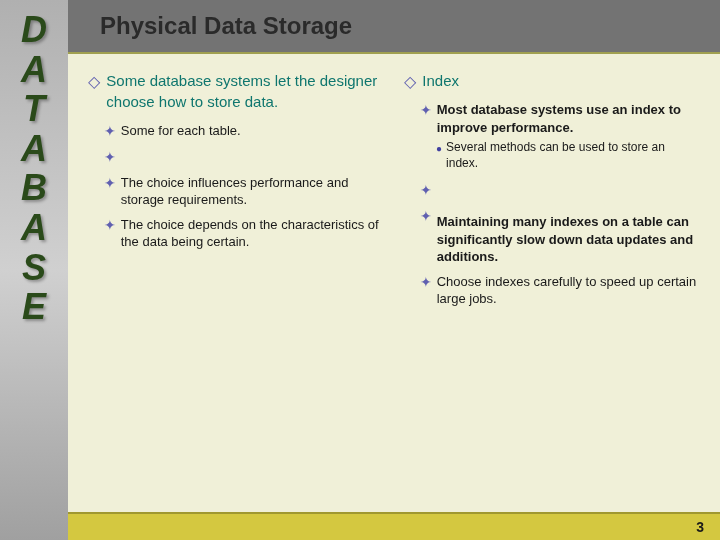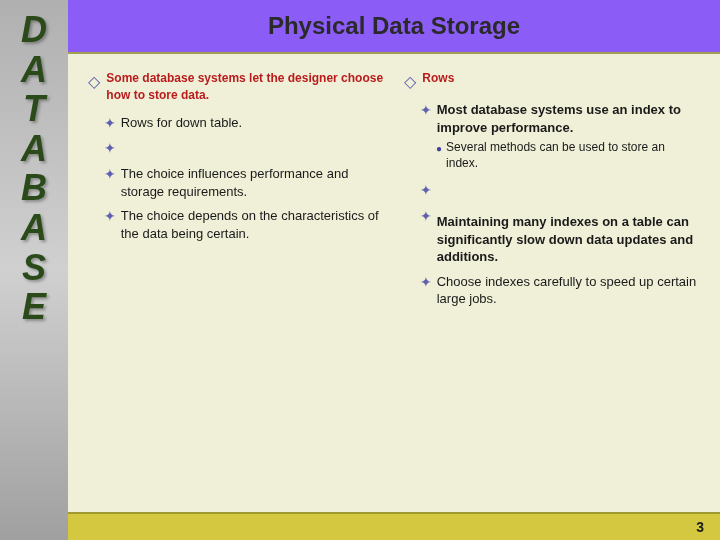--- a/index.html
+++ b/index.html
@@ -38,23 +38,22 @@
     
     .main {
       flex: 1;
       display: flex;
       flex-direction: column;
       background: #e8e8d0;
     }
 
     
     .title-bar {
-      background: #8b5cf6;
-      padding: 12px 20px;
-      text-align: center;
+      background: #737373;
+      padding: 12px 32px;
       border-bottom: 2px solid #a0a050;
     }
 
     .title-bar h1 {
       font-size: 24px;
       font-weight: bold;
       color: #2a2a2a;
     }
 
     
@@ -89,23 +88,23 @@
 
     .diamond {
       color: #6060b0;
       font-size: 16px;
       margin-right: 6px;
       margin-top: 2px;
       flex-shrink: 0;
     }
 
     .section-title {
-      font-size: 12px;
-      color: #b91c1c;
-      font-weight: bold;
+      font-size: 15px;
+      color: #0f766e;
+      font-weight: normal;
       line-height: 1.4;
     }
 
     .bullet-list {
       margin-left: 16px;
       list-style: none;
     }
 
     .bullet-item {
       display: flex;
@@ -194,40 +193,40 @@
   <div class="content">
 
     <div class="left-col">
       <div class="section-header">
         <span class="diamond">◇</span>
         <span class="section-title">Some database systems let the designer choose how to store data.</span>
       </div>
       <ul class="bullet-list">
         <li class="bullet-item">
           <span class="plus-icon">✦</span>
-          <span>Rows for down table.</span>
+          <span>Some for each table.</span>
         </li>
         <li class="bullet-item">
           <span class="plus-icon">✦</span>
         </li>
         <li class="bullet-item">
           <span class="plus-icon">✦</span>
           <span>The choice influences performance and storage requirements.</span>
         </li>
         <li class="bullet-item">
           <span class="plus-icon">✦</span>
           <span>The choice depends on the characteristics of the data being certain.</span>
         </li>
       </ul>
     </div>
 
     <div class="right-col">
       <div class="index-header">
         <span class="diamond">◇</span>
-        <span class="section-title">Rows</span>
+        <span class="section-title">Index</span>
       </div>
       <ul class="bullet-list">
 
         <li class="bullet-item" style="flex-direction: column; align-items: flex-start;">
           <div style="display:flex; align-items:flex-start;">
             <span class="plus-icon">✦</span>
             <span style="font-weight:bold;">Most database systems use an index to improve performance.</span>
           </div>
           <ul class="sub-bullet-list">
             <li class="sub-bullet-item">

